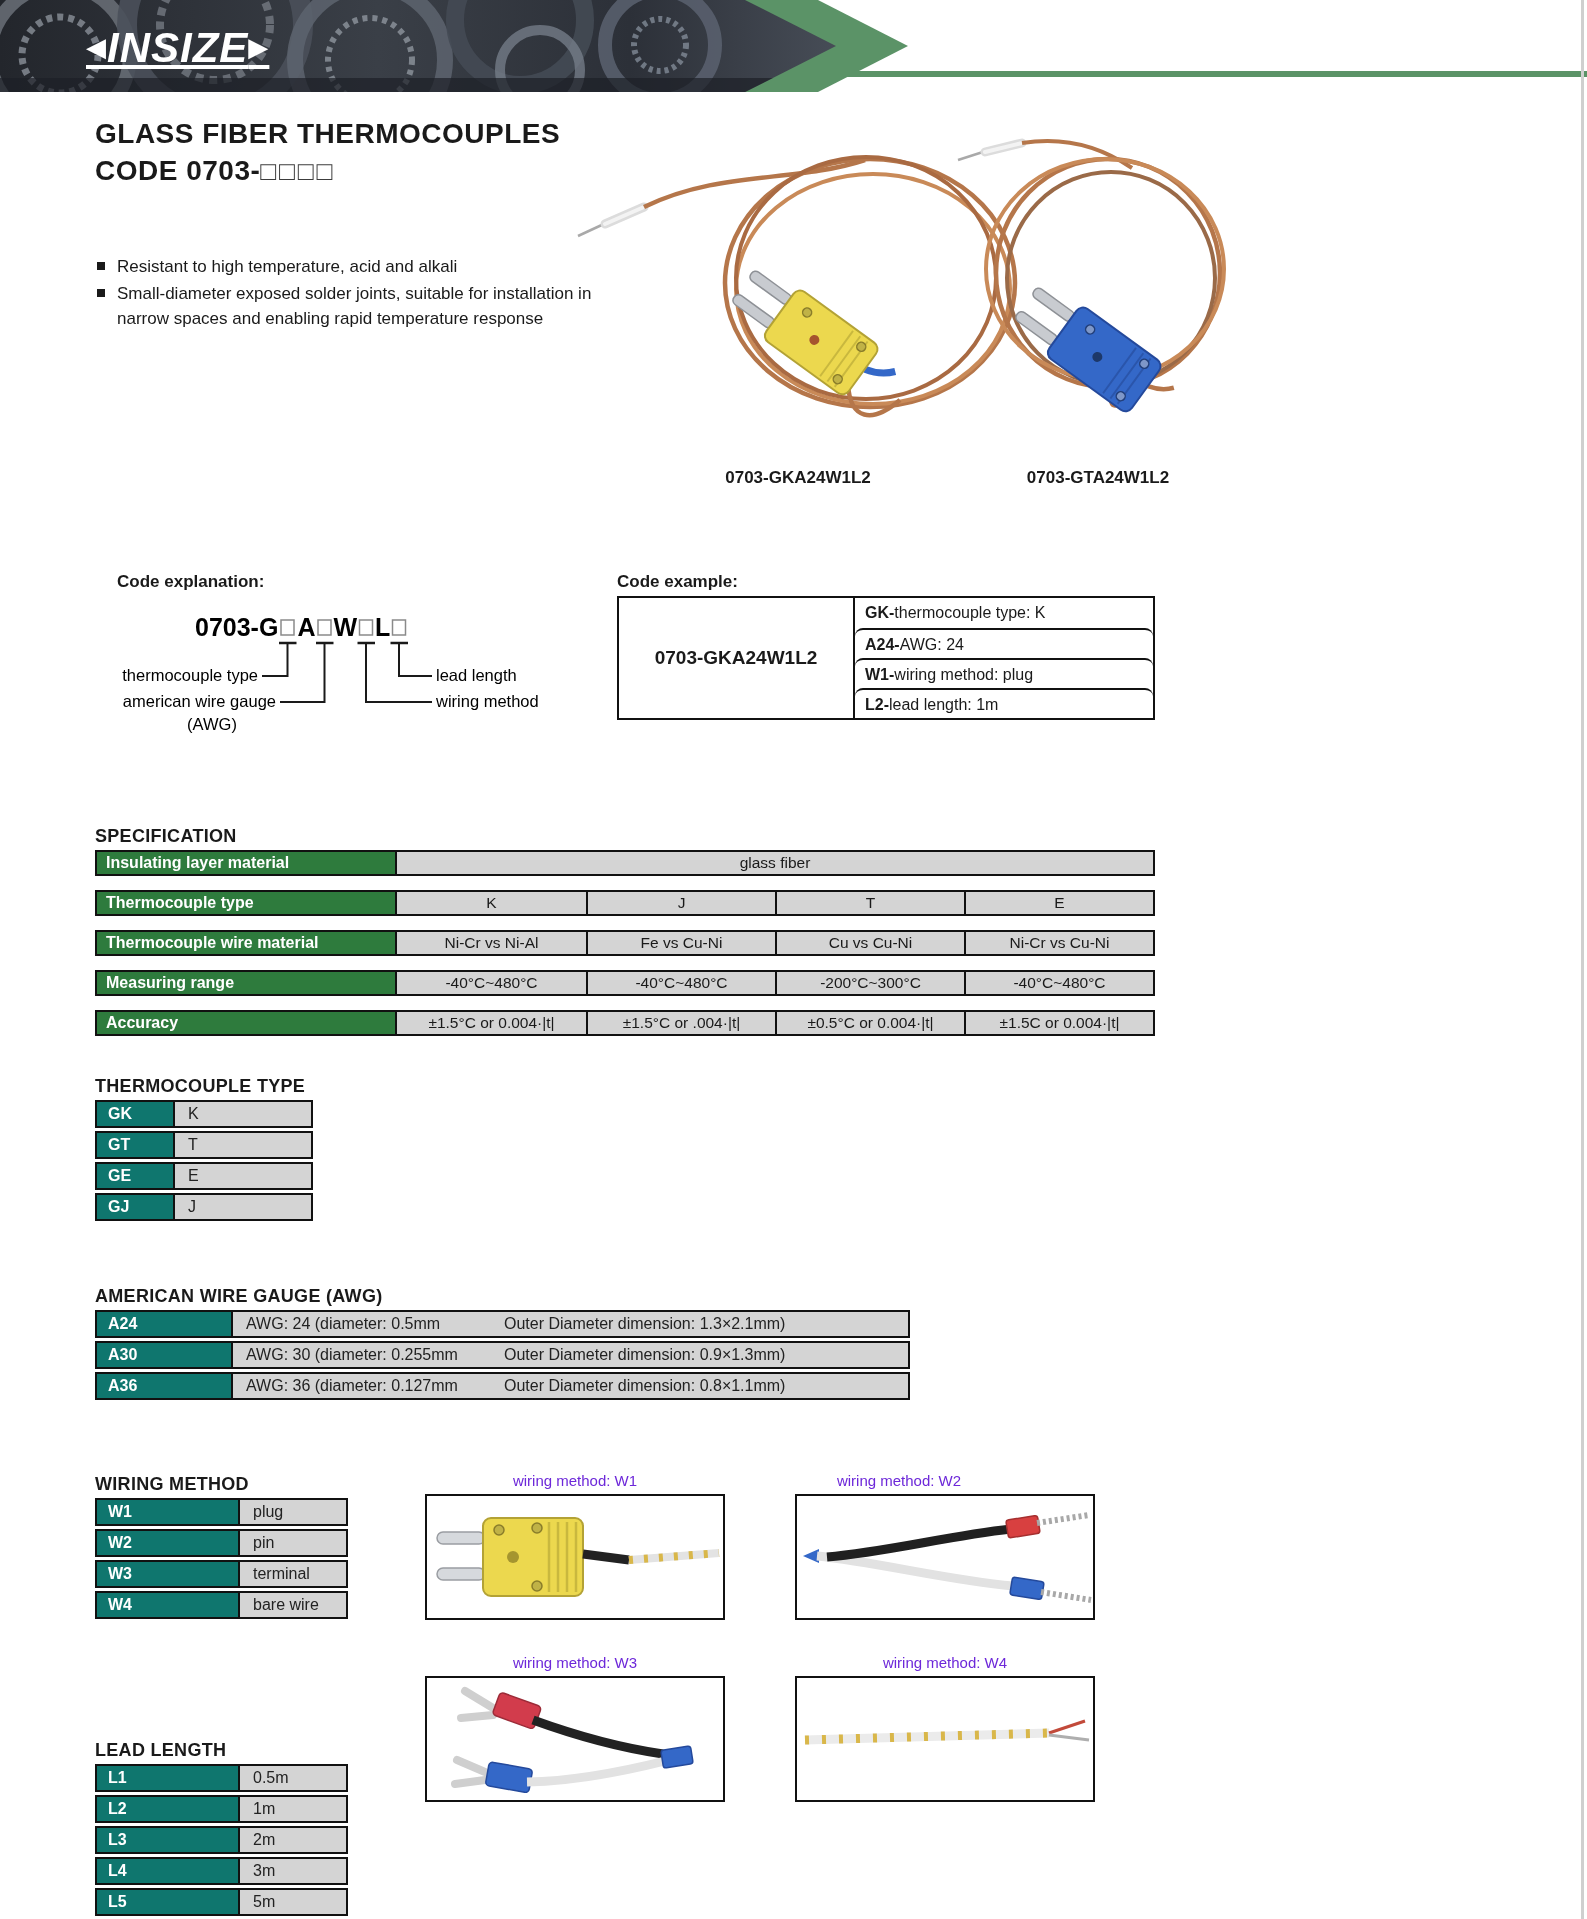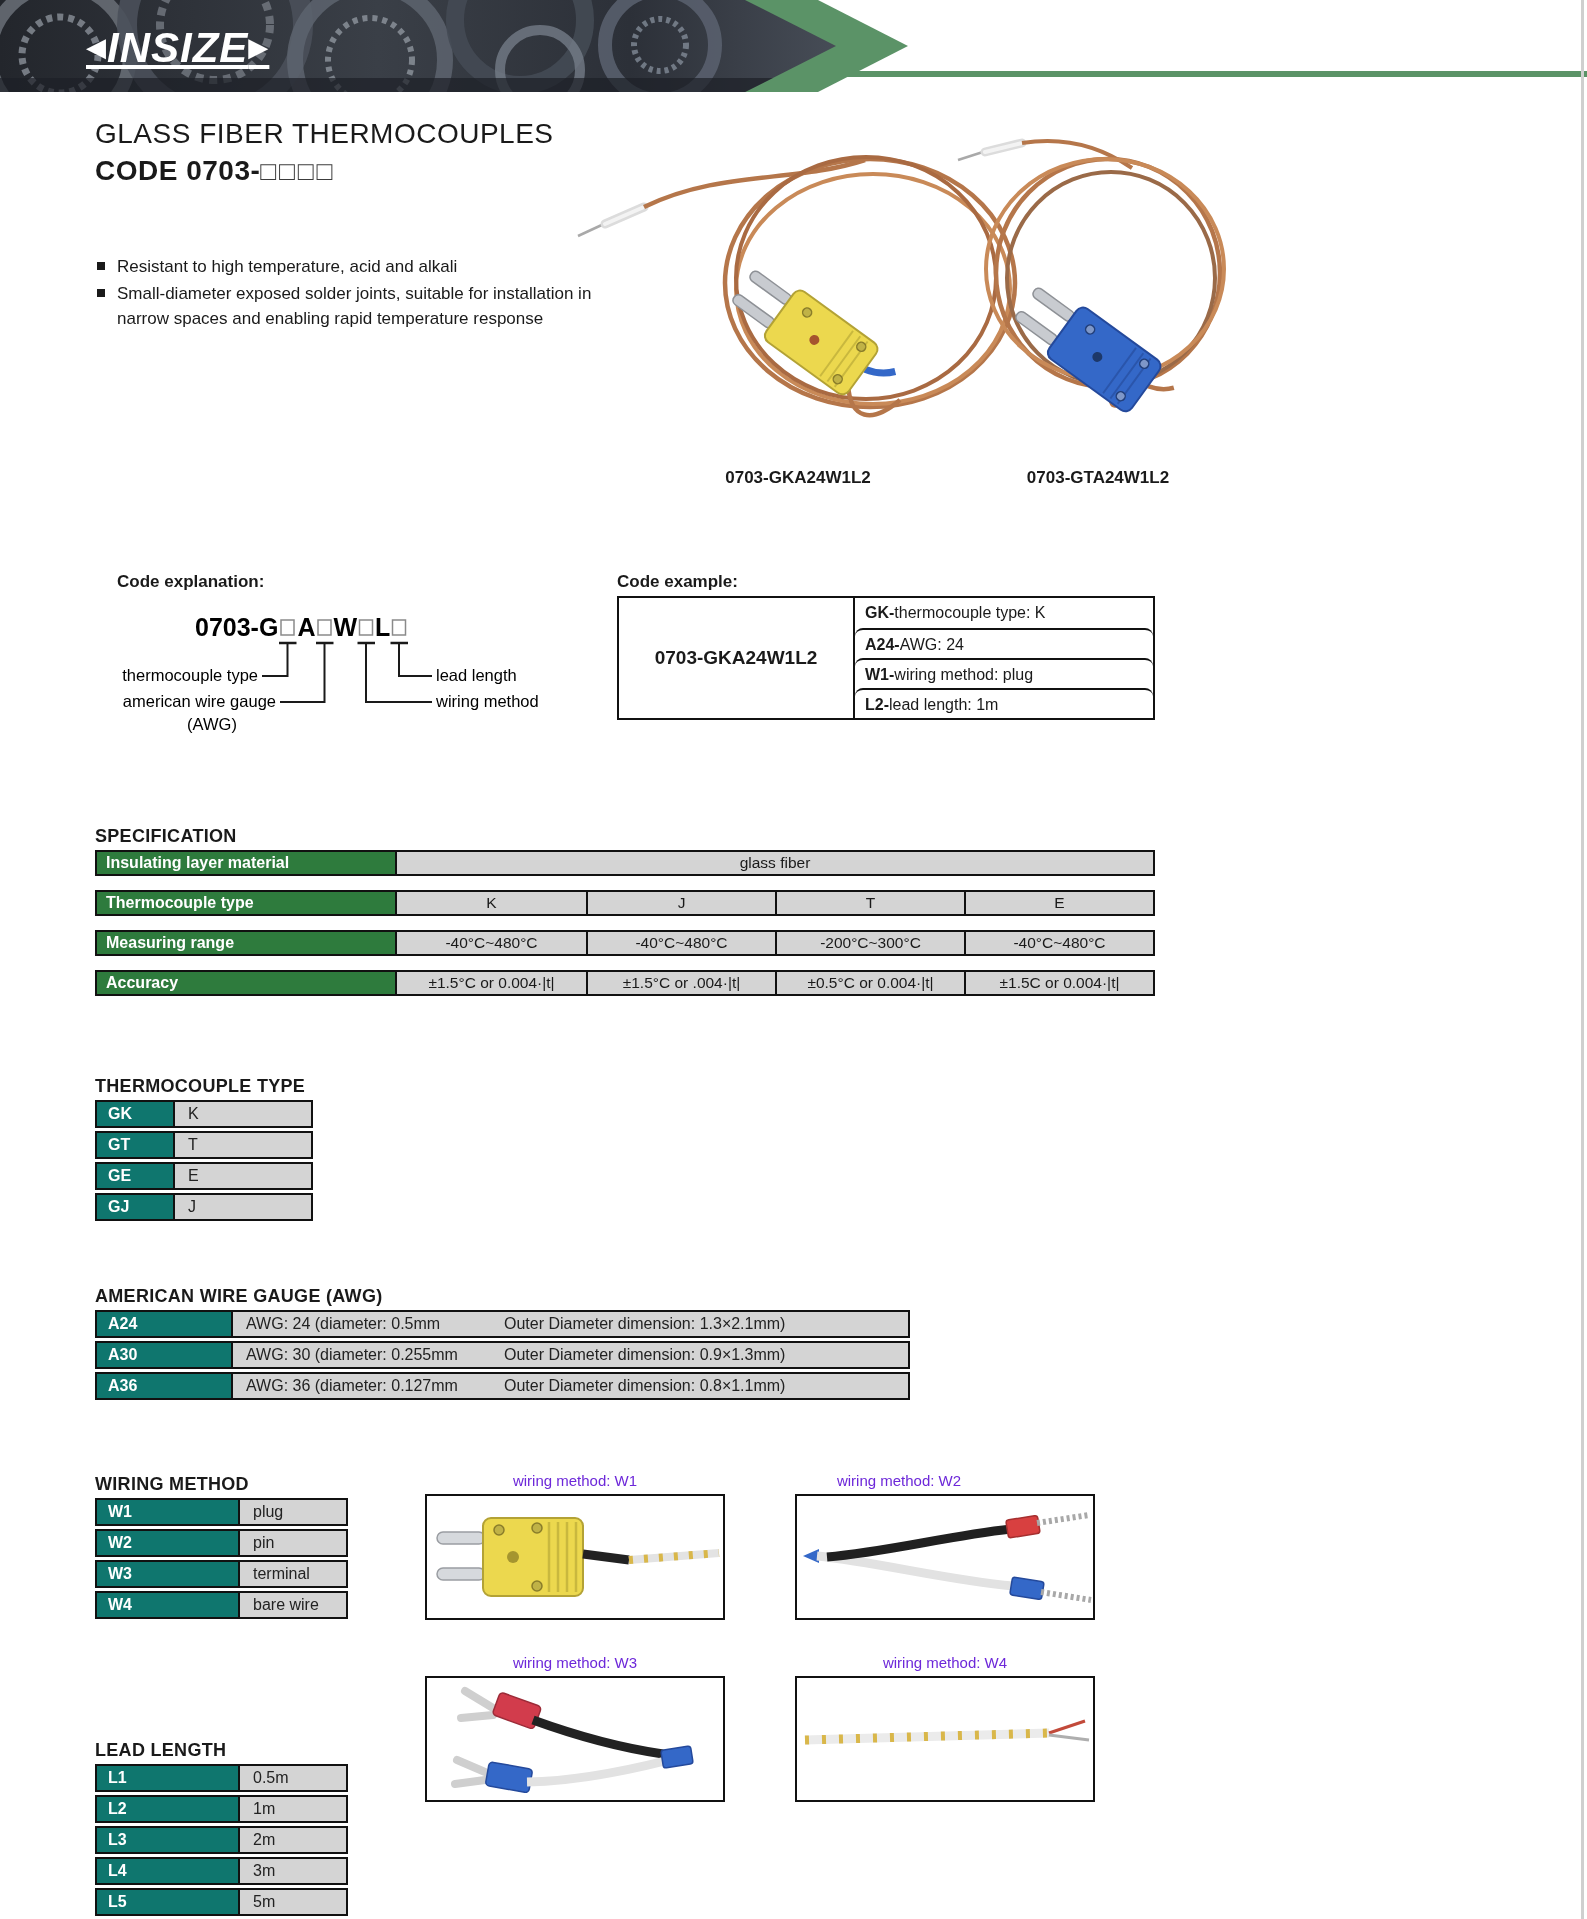--- a/index.html
+++ b/index.html
@@ -7,21 +7,21 @@
           font-family:"Liberation Sans","DejaVu Sans",sans-serif; color:#1a1a1a; overflow:hidden; }
   .abs { position:absolute; }
 
   
   .banner { left:0; top:0; width:1587px; height:92px; }
   .logo { left:86px; top:24px; color:#ffffff; font-style:italic; font-weight:bold;
           font-size:42px; letter-spacing:1px; white-space:nowrap;text-decoration:underline; }
   .logo .arr { font-size:26px; vertical-align:6px; font-style:normal; }
 
   
-  .title1 { left:95px; top:118px; font-size:28px; font-weight:normal; letter-spacing:0.5px; }
+  .title1 { left:95px; top:118px; font-size:28px; font-weight:bold; letter-spacing:0.5px; }
   .title2 { left:95px; top:155px; font-size:28px; font-weight:bold; letter-spacing:0.5px; }
   .title2 .boxes { font-weight:normal; color:#3c3c3c; letter-spacing:3px; font-size:26px; }
   .features { left:95px; top:254px; width:520px; font-size:17px; line-height:25px; }
   .feat { position:relative; padding-left:22px; margin-bottom:2px; }
   .sq { position:absolute; left:2px; top:8px; width:8px; height:8px; background:#1a1a1a; }
 
   
   .prod-label { width:280px; text-align:center; font-weight:bold; font-size:17px; }
 
   
@@ -217,20 +217,29 @@
     <div class="spec-row">
       <div class="spec-label">Thermocouple type</div>
       <div class="spec-vals">
         <div class="spec-cell">K</div>
         <div class="spec-cell">J</div>
         <div class="spec-cell">T</div>
         <div class="spec-cell">E</div>
       </div>
     </div>
     <div class="spec-row">
+      <div class="spec-label">Thermocouple wire material</div>
+      <div class="spec-vals">
+        <div class="spec-cell">Ni-Cr vs Ni-Al</div>
+        <div class="spec-cell">Fe vs Cu-Ni</div>
+        <div class="spec-cell">Cu vs Cu-Ni</div>
+        <div class="spec-cell">Ni-Cr vs Cu-Ni</div>
+      </div>
+    </div>
+    <div class="spec-row">
       <div class="spec-label">Measuring range</div>
       <div class="spec-vals">
         <div class="spec-cell">-40°C~480°C</div>
         <div class="spec-cell">-40°C~480°C</div>
         <div class="spec-cell">-200°C~300°C</div>
         <div class="spec-cell">-40°C~480°C</div>
       </div>
     </div>
     <div class="spec-row">
       <div class="spec-label">Accuracy</div>

